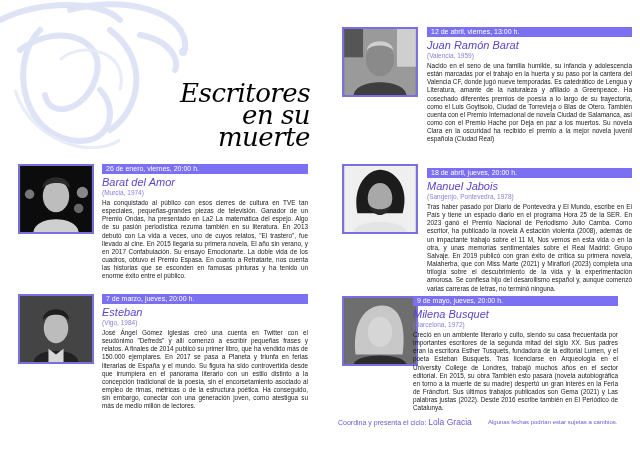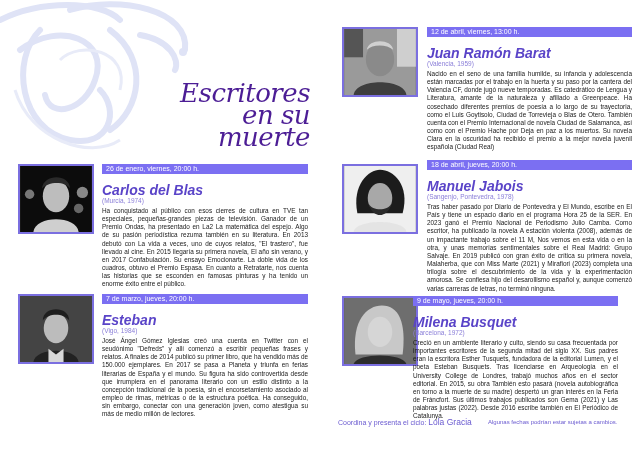--- a/index.html
+++ b/index.html
@@ -4,40 +4,40 @@
   <style>
     * { box-sizing: border-box; margin: 0; padding: 0; }
     html, body { width: 640px; height: 452px; background: #ffffff; overflow: hidden; }
     body { position: relative; font-family: "Liberation Sans", sans-serif; color: #1a1a1a; }
 
     .flourish { position: absolute; left: 0; top: 0; width: 230px; height: 160px; pointer-events: none; }
 
     .title {
       position: absolute; left: 168px; top: 82px; width: 142px;
       font-family: "DejaVu Serif", serif; font-style: italic;
-      color: #4c1d95; text-align: right; line-height: 22px; font-size: 26px;
+      color: #000000; text-align: right; line-height: 22px; font-size: 26px;
       letter-spacing: -0.5px;
     }
     .title span { display: block; }
 
     .card { position: absolute; }
     .photo {
       position: absolute; width: 76px; height: 70px;
       border: 2px solid #7b6fe0; overflow: hidden; background: #555;
     }
     .photo svg { width: 100%; height: 100%; display: block; }
 
     .content { position: absolute; }
     .date-bar {
       background: #7b6ff2; color: #ffffff; font-size: 7px; line-height: 10px;
       height: 10px; padding-left: 4px; white-space: nowrap;
     }
     .name {
-      color: #5a44c8; font-weight: bold; font-style: italic;
-      font-size: 14px; line-height: 13px; margin-top: 10px;
+      color: #5a44c8; font-weight: normal; font-style: italic;
+      font-size: 11px; line-height: 13px; margin-top: 2px;
     }
     .origin { color: #8a7ed8; font-size: 6.5px; line-height: 8px; margin-bottom: 2px; }
     .bio {
       font-size: 6.4px; line-height: 8.15px; text-align: justify; color: #1a1a1a;
     }
 
     .footer-left {
       position: absolute; left: 338px; top: 417px; font-size: 7px; color: #6a5ad0; white-space: nowrap;
     }
     .footer-left .coordinator { font-size: 8.5px; margin-top: 36px; }
@@ -76,21 +76,21 @@
       <circle cx="10" cy="30" r="5" fill="#777"></circle>
         <circle cx="66" cy="28" r="6" fill="#888"></circle>
         <circle cx="62" cy="45" r="5" fill="#666"></circle>
       <ellipse cx="38" cy="32" rx="14" ry="17" fill="#bdbdbd"></ellipse>
       <path d="M23 24 C 25 8, 52 8, 53 24 C 48 16, 30 16, 23 24Z" fill="#2a2a2a"></path>
       <path d="M14 70 C 16 52, 60 52, 62 70Z" fill="#cfcfcf"></path>
     </svg>
   </div>
   <div class="content" style="left:102px;top:164px;width:206px;">
     <div class="date-bar">26 de enero, viernes, 20:00 h.</div>
-    <div class="name">Carlos del Blas</div>
+    <div class="name">Barat del Amor</div>
     <div class="origin">(Murcia, 1974)</div>
     <div class="bio">Ha conquistado al público con esos cierres de cultura en TVE tan especiales, pequeñas-grandes piezas de televisión. Ganador de un Premio Ondas, ha presentado en La2 La matemática del espejo. Algo de su pasión periodística rezuma también en su literatura. En 2013 debutó con La vida a veces, uno de cuyos relatos, "El trastero", fue llevado al cine. En 2015 llegaría su primera novela, El año sin verano, y en 2017 Confabulación. Su ensayo Emocionarte. La doble vida de los cuadros, obtuvo el Premio Espasa. En cuanto a Retratarte, nos cuenta las historias que se esconden en famosas pinturas y ha tenido un enorme éxito entre el público.</div>
   </div>
 </div>
 
 <div class="card">
   <div class="photo" style="left:18px;top:294px;">
     <svg viewBox="0 0 76 70">
       <rect width="76" height="70" fill="#3a3a3a"></rect>
       <rect x="0" y="0" width="76" height="70" fill="#4b4b4b" opacity="0.6"></rect>
@@ -130,21 +130,21 @@
 <div class="card">
   <div class="photo" style="left:342px;top:164px;">
     <svg viewBox="0 0 76 70">
       <rect width="76" height="70" fill="#efefef"></rect>
       <path d="M14 50 C 8 20, 26 4, 38 4 C 52 4, 70 20, 62 50Z" fill="#1c1c1c"></path>
       <ellipse cx="38" cy="34" rx="13" ry="16" fill="#a8a8a8"></ellipse>
       <path d="M26 40 C 30 56, 46 56, 50 40 C 46 48, 30 48, 26 40Z" fill="#2a2a2a"></path>
       <path d="M10 70 C 12 56, 64 56, 66 70Z" fill="#e4e4e4"></path>
     </svg>
   </div>
-  <div class="content" style="left:427px;top:160px;width:205px;">
+  <div class="content" style="left:427px;top:168px;width:205px;">
     <div class="date-bar">18 de abril, jueves, 20:00 h.</div>
     <div class="name">Manuel Jabois</div>
     <div class="origin">(Sangenjo, Pontevedra, 1978)</div>
     <div class="bio">Tras haber pasado por Diario de Pontevedra y El Mundo, escribe en El País y tiene un espacio diario en el programa Hora 25 de la SER. En 2023 ganó el Premio Nacional de Periodismo Julio Camba. Como escritor, ha publicado la novela A estación violenta (2008), además de un impactante trabajo sobre el 11 M, Nos vemos en esta vida o en la otra, y unas memorias sentimentales sobre el Real Madrid: Grupo Salvaje. En 2019 publicó con gran éxito de crítica su primera novela, Malaherba, que con Miss Marte (2021) y Mirafiori (2023) completa una trilogía sobre el descubrimiento de la vida y la experimentación amorosa. Se confiesa hijo del desarollismo español y, aunque comenzó varias carreras de letras, no terminó ninguna.</div>
   </div>
 </div>
 
 <div class="card">
   <div class="photo" style="left:342px;top:296px;">
     <svg viewBox="0 0 76 70">

